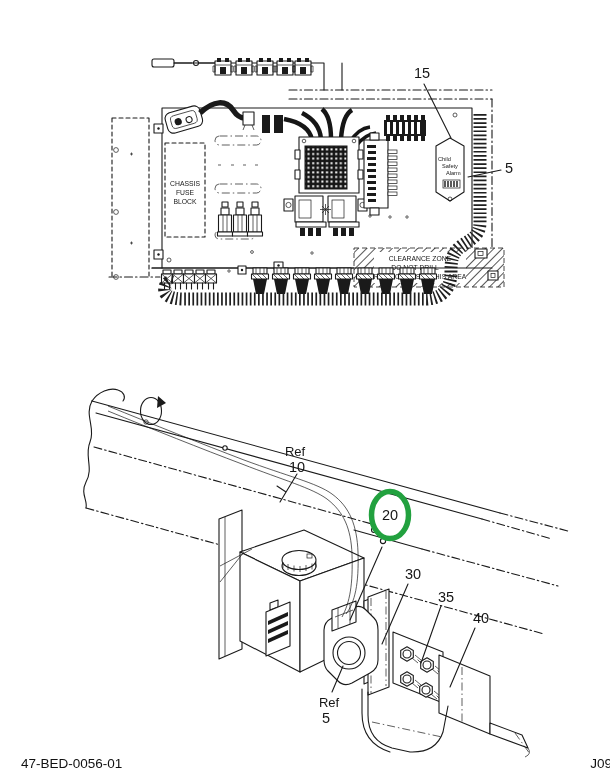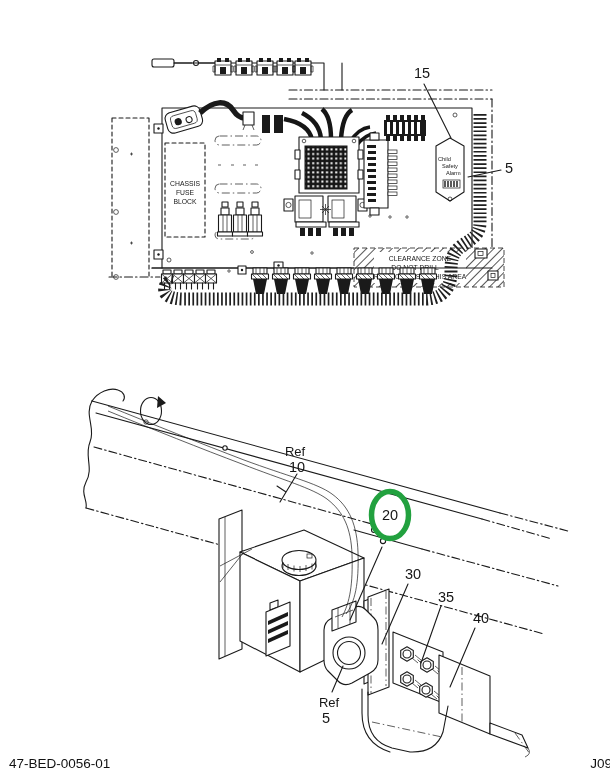--- a/index.html
+++ b/index.html
@@ -15,21 +15,21 @@
   .wht  { fill:#ffffff; stroke:#1a1a1a; stroke-width:1.1; stroke-linejoin:round; }
   .blk  { fill:#1a1a1a; stroke:none; }
   .loom { fill:none; stroke:#1f1f1f; stroke-width:13; stroke-dasharray:1.7 2.4; }
   .callout { font-size:14.5px; }
   .ref     { font-size:13px; }
   .tiny    { font-size:6.8px; }
   .micro   { font-size:5.6px; }
   .footer {
     position:absolute; bottom:6px; font-size:13.5px; color:#111;
   }
-  .footer.left { left:9px;margin-top:27px; }
+  .footer.left { left:21px;margin-top:27px; }
   .footer.right { right:10px; }
 </style>
 </head>
 <body>
 
 <div id="page">
 <svg width="610" height="777" viewBox="0 0 610 777">
   <defs>
     <pattern id="hatch" width="6" height="6" patternUnits="userSpaceOnUse" patternTransform="rotate(45)">
       <rect width="6" height="6" fill="#fff"></rect>

